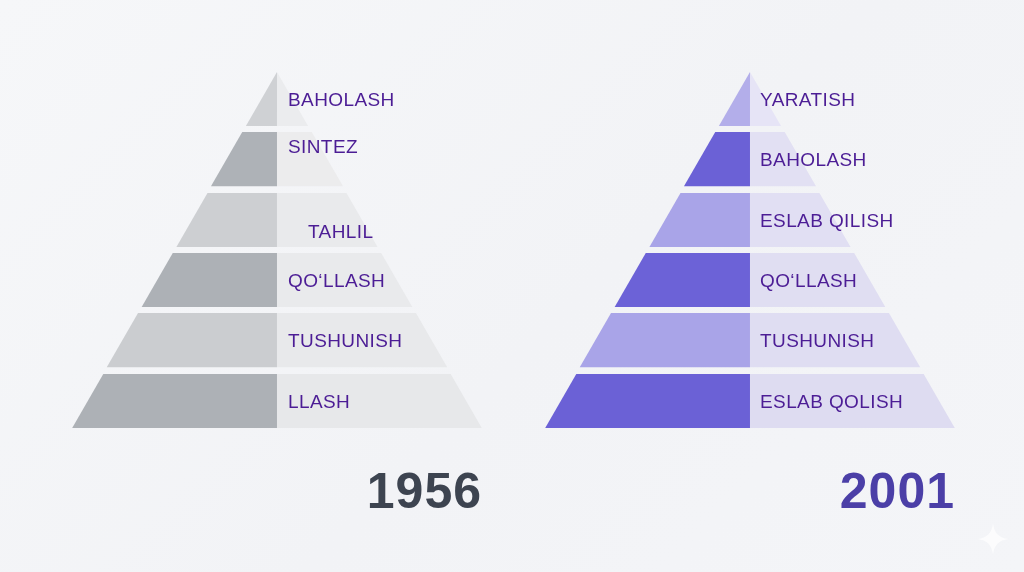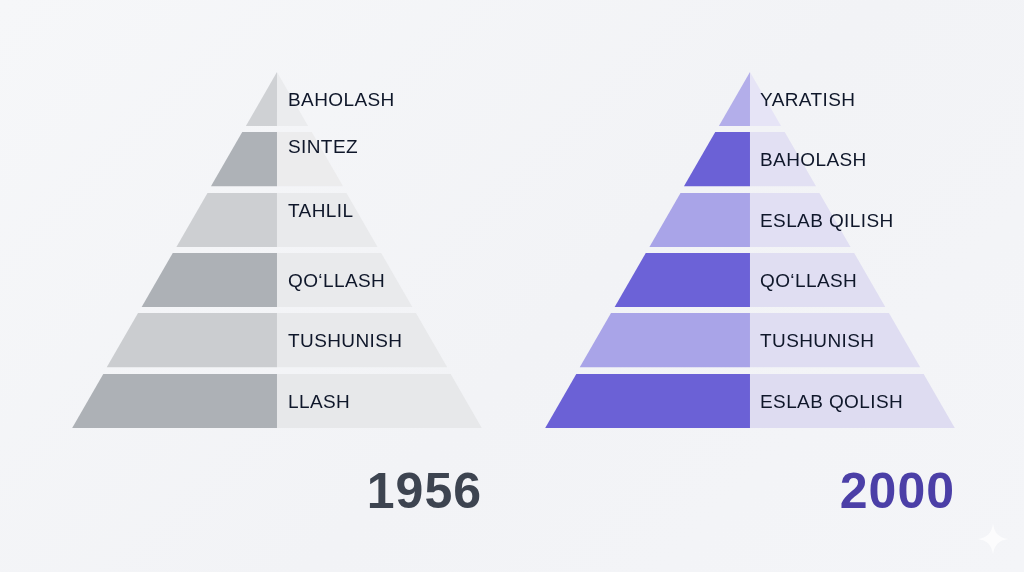--- a/index.html
+++ b/index.html
@@ -38,21 +38,21 @@
     left: 0;
     width: 100%;
   }
   .level .shape {
     position: absolute;
     inset: 0;
   }
 
   .level-label {
     position: absolute;
-    color: #0f172a;
+    color: #4c1d95;
     font-size: 19px;
     font-weight: 500;
     letter-spacing: 0.4px;
     white-space: nowrap;
     line-height: 1;
   }
   .pyramid.left .level-label  { left: 216px; }
   .pyramid.right .level-label { left: 215px; text-align: right; }
 
   .year {
@@ -97,21 +97,21 @@
           <path d="M170.25749063670412,0 L205,0 L205,54.333333333333336 L138.97003745318352,54.333333333333336 Z" fill="#aeb2b7"></path>
           <path d="M205,0 L239.74250936329588,0 L271.0299625468165,54.333333333333336 L205,54.333333333333336 Z" fill="#ececed"></path>
         </svg>
         <div class="level-label" style="top: 5px;">SINTEZ</div>
       </div>
       <div class="level" style="top: 120.667px; height: 54.3333px;">
         <svg class="shape" viewBox="0 0 410 54.333333333333336" preserveAspectRatio="none">
           <path d="M135.51498127340824,0 L205,0 L205,54.333333333333336 L104.22752808988764,54.333333333333336 Z" fill="#cdcfd2"></path>
           <path d="M205,0 L274.48501872659176,0 L305.77247191011236,54.333333333333336 L205,54.333333333333336 Z" fill="#e9eaec"></path>
         </svg>
-        <div class="level-label" style="top: 8px;">TAHLIL</div>
+        <div class="level-label" style="top: 29px; margin-left: 20px;">TAHLIL</div>
       </div>
       <div class="level" style="top: 181px; height: 54.3333px;">
         <svg class="shape" viewBox="0 0 410 54.333333333333336" preserveAspectRatio="none">
           <path d="M100.77247191011237,0 L205,0 L205,54.333333333333336 L69.48501872659176,54.333333333333336 Z" fill="#adb1b6"></path>
           <path d="M205,0 L309.22752808988764,0 L340.51498127340824,54.333333333333336 L205,54.333333333333336 Z" fill="#e9eaec"></path>
         </svg>
         <div class="level-label" style="top: 18.1667px;">QO‘LLASH</div>
       </div>
       <div class="level" style="top: 241.333px; height: 54.3333px;">
         <svg class="shape" viewBox="0 0 410 54.333333333333336" preserveAspectRatio="none">
@@ -167,19 +167,19 @@
         <div class="level-label" style="top: 18.1667px;">TUSHUNISH</div>
       </div>
       <div class="level" style="top: 301.667px; height: 54.3333px;">
         <svg class="shape" viewBox="0 0 410 54.333333333333336" preserveAspectRatio="none">
           <path d="M31.287453183520597,0 L205,0 L205,54.333333333333336 L0,54.333333333333336 Z" fill="#6b61d6"></path>
           <path d="M205,0 L378.7125468164794,0 L410,54.333333333333336 L205,54.333333333333336 Z" fill="#dedcf1"></path>
         </svg>
         <div class="level-label" style="top: 18.1667px;">ESLAB QOLISH</div>
       </div>
     </div>
-  <div class="year right" style="color: rgb(75, 63, 167);">2000</div>
+  <div class="year right" style="color: rgb(75, 63, 167);">2001</div>
 
   <svg class="sparkle" viewBox="0 0 40 40">
     <path d="M20 2 C21.6 13.2 26.8 18.4 38 20 C26.8 21.6 21.6 26.8 20 38 C18.4 26.8 13.2 21.6 2 20 C13.2 18.4 18.4 13.2 20 2 Z" fill="#ffffff"></path>
   </svg>
 
 </div>
 
 </body></html>

